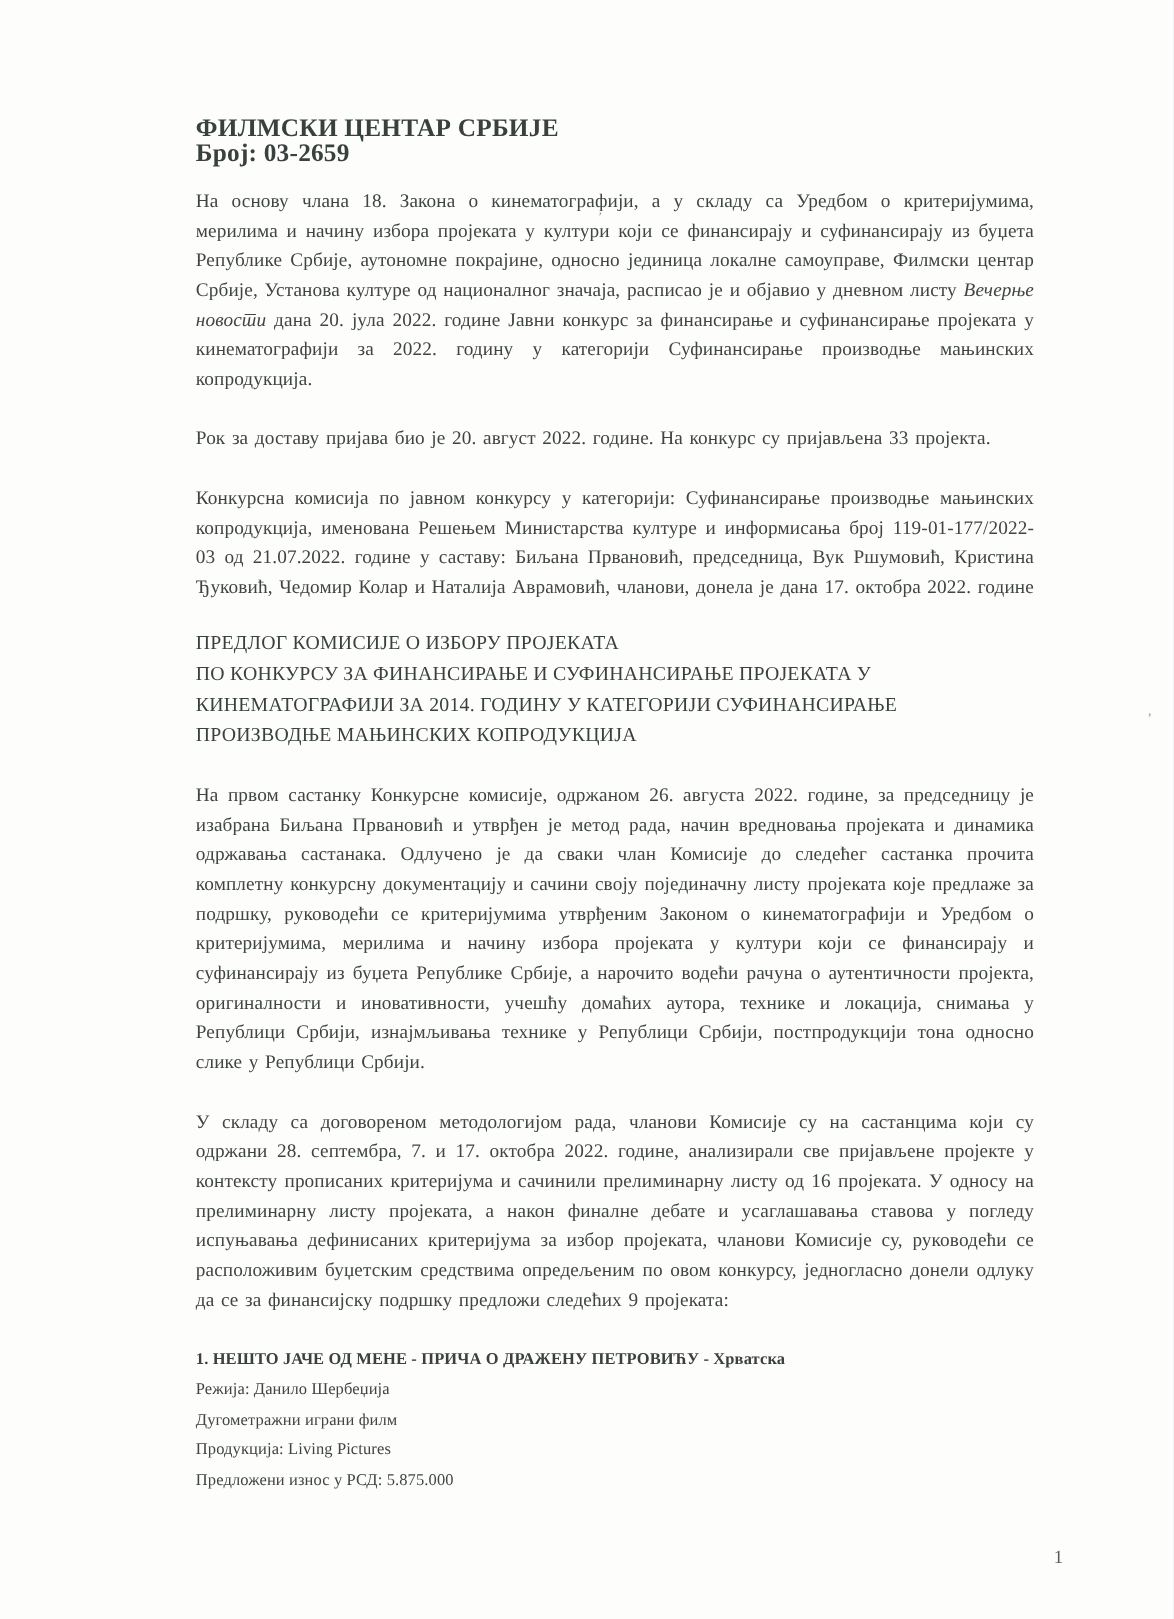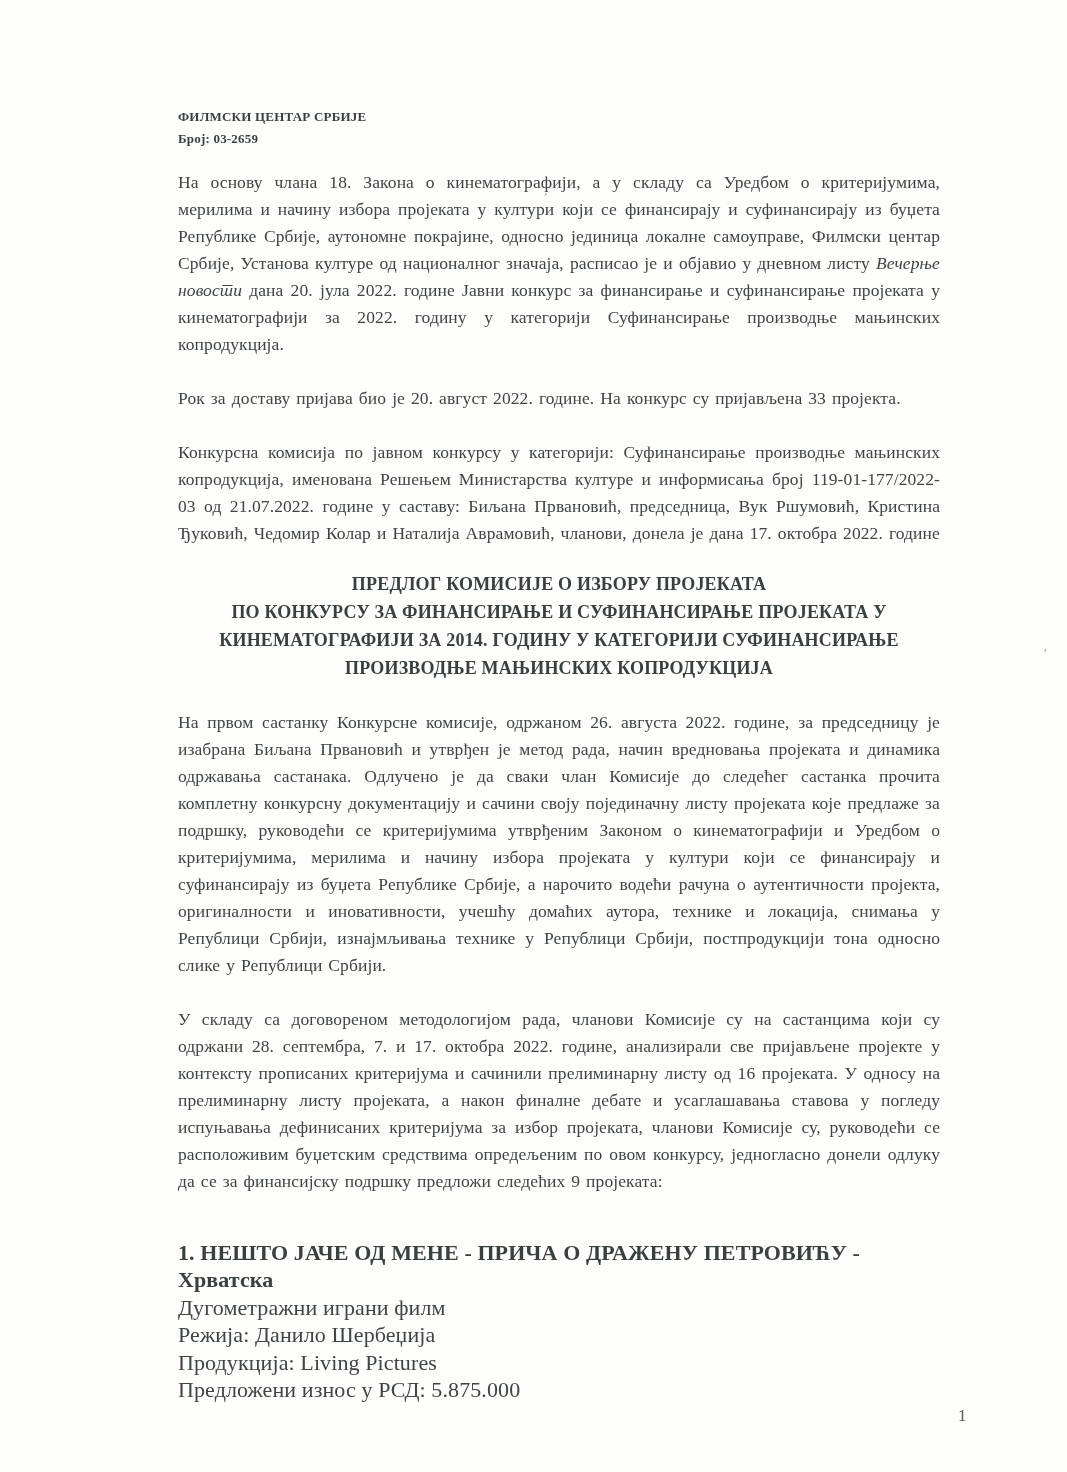--- a/index.html
+++ b/index.html
@@ -18,21 +18,21 @@
     color: #3f4543;
   }
   .content {
     position: absolute;
     left: 178px;
     top: 106px;
     width: 762px;
   }
   .letterhead {
     font-weight: bold;
-    font-size: 13px;
+    font-size: 23px;
     line-height: 22.4px;
     color: #39413f;
     letter-spacing: 0.2px;
   }
   .body-par {
     margin: 27px 0 0 0;
     font-size: 17.5px;
     line-height: 27px;
     text-align: justify;
     text-align-last: left;
@@ -40,30 +40,30 @@
     word-spacing: 1.5px;
   }
   .body-par.first {
     margin-top: 18px;
   }
   .body-par em {
     font-style: italic;
   }
   .doc-heading {
     margin: 23px 0 0 0;
-    font-weight: bold;
+    font-weight: normal;
     font-size: 18px;
     line-height: 28px;
-    text-align: center;
+    text-align: left;
     color: #39413f;
     letter-spacing: 0.2px;
   }
   .project {
-    margin-top: 44px;
-    font-size: 22px;
+    margin-top: 28px;
+    font-size: 15px;
     line-height: 27.5px;
     letter-spacing: 0.1px;
   }
   .project-title {
     font-weight: bold;
     color: #39413f;
   }
   .page-number {
     position: absolute;
     left: 958px;
@@ -103,22 +103,22 @@
       <div>КИНЕМАТОГРАФИЈИ ЗА 2014. ГОДИНУ У КАТЕГОРИЈИ СУФИНАНСИРАЊЕ</div>
       <div>ПРОИЗВОДЊЕ МАЊИНСКИХ КОПРОДУКЦИЈА</div>
     </div>
 
     <p class="body-par">На првом састанку Конкурсне комисије, одржаном 26. августа 2022. године, за председницу је изабрана Биљана Првановић и утврђен је метод рада, начин вредновања пројеката и динамика одржавања састанака. Одлучено је да сваки члан Комисије до следећег састанка прочита комплетну конкурсну документацију и сачини своју појединачну листу пројеката које предлаже за подршку, руководећи се критеријумима утврђеним Законом о кинематографији и Уредбом о критеријумима, мерилима и начину избора пројеката у култури који се финансирају и суфинансирају из буџета Републике Србије, а нарочито водећи рачуна о аутентичности пројекта, оригиналности и иновативности, учешћу домаћих аутора, технике и локација, снимања у Републици Србији, изнајмљивања технике у Републици Србији,  постпродукцији тона односно слике у Републици Србији.</p>
 
     <p class="body-par">У складу са договореном методологијом рада, чланови Комисије су на састанцима који су одржани 28. септембра, 7. и 17. октобра 2022. године, анализирали све пријављене пројекте у контексту прописаних критеријума и сачинили прелиминарну листу од 16 пројеката. У односу на прелиминарну листу пројеката, а након финалне дебате и усаглашавања ставова у погледу испуњавања дефинисаних критеријума за избор пројеката, чланови Комисије су, руководећи се расположивим буџетским средствима опредељеним по овом конкурсу, једногласно донели одлуку да се за финансијску подршку предложи следећих 9 пројеката:</p>
 
     <div class="project">
       <div class="project-title">1. НЕШТО ЈАЧЕ ОД МЕНЕ - ПРИЧА О ДРАЖЕНУ ПЕТРОВИЋУ - Хрватска</div>
+      <div>Режија: Данило Шербеџија</div>
       <div>Дугометражни играни филм</div>
-      <div>Режија: Данило Шербеџија</div>
       <div>Продукција: Living Pictures</div>
       <div>Предложени износ у РСД: 5.875.000</div>
     </div>
 
   </div>
 
   <span class="scan-artifact artifact-1">’</span>
   <span class="scan-artifact artifact-2">’</span>
 
   <div class="page-number">1</div>

